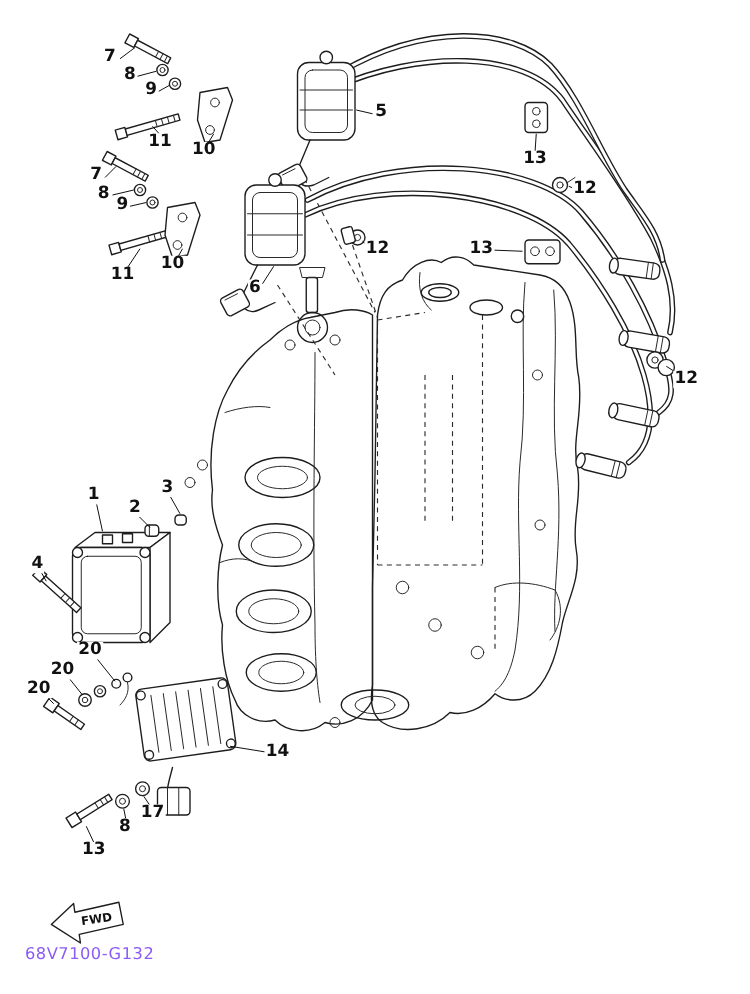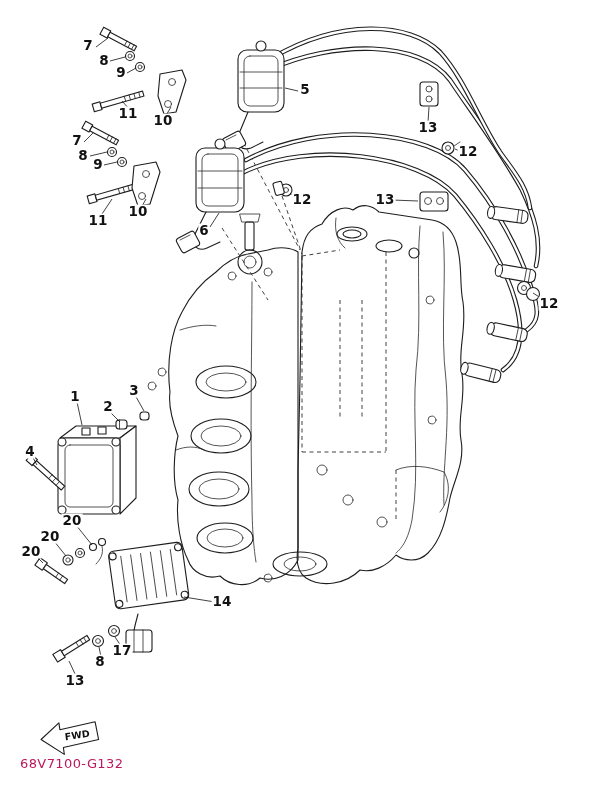--- a/index.html
+++ b/index.html
@@ -8,21 +8,21 @@
     font-family:"DejaVu Sans","Liberation Sans",sans-serif;
   }
   .stage svg{position:absolute;left:0;top:0;}
   .callout-layer{position:absolute;left:0;top:0;width:600px;height:795px;pointer-events:none;}
   .callout{
     position:absolute;transform:translate(-50%,-55%);
     font-size:13.5px;font-weight:bold;color:#111;line-height:1;
     background:#fff;padding:0 1px;
   }
   .diagram-code{
-    position:absolute;left:20px;top:756px;font-size:13px;color:#be185d;letter-spacing:.4px;
+    position:absolute;left:20px;top:756px;font-size:13px;color:#8b5cf6;letter-spacing:.4px;
   }
   
   .ln{fill:none;stroke:#1d1d1d;stroke-width:1.1;stroke-linecap:round;stroke-linejoin:round;}
   .lt{fill:none;stroke:#2a2a2a;stroke-width:.8;stroke-linecap:round;}
   .dash{fill:none;stroke:#2a2a2a;stroke-width:.9;stroke-dasharray:4 3.5;}
   .leader{stroke:#111;stroke-width:.8;}
   .wire-o{fill:none;stroke:#1d1d1d;stroke-width:4.6;stroke-linecap:round;}
   .wire-i{fill:none;stroke:#ffffff;stroke-width:2.4;stroke-linecap:round;}
   .fillw{fill:#fff;stroke:#1d1d1d;stroke-width:1.1;stroke-linejoin:round;}
   .fwd-text{font-size:9.5px;font-weight:bold;fill:#111;font-family:"DejaVu Sans",sans-serif;}

